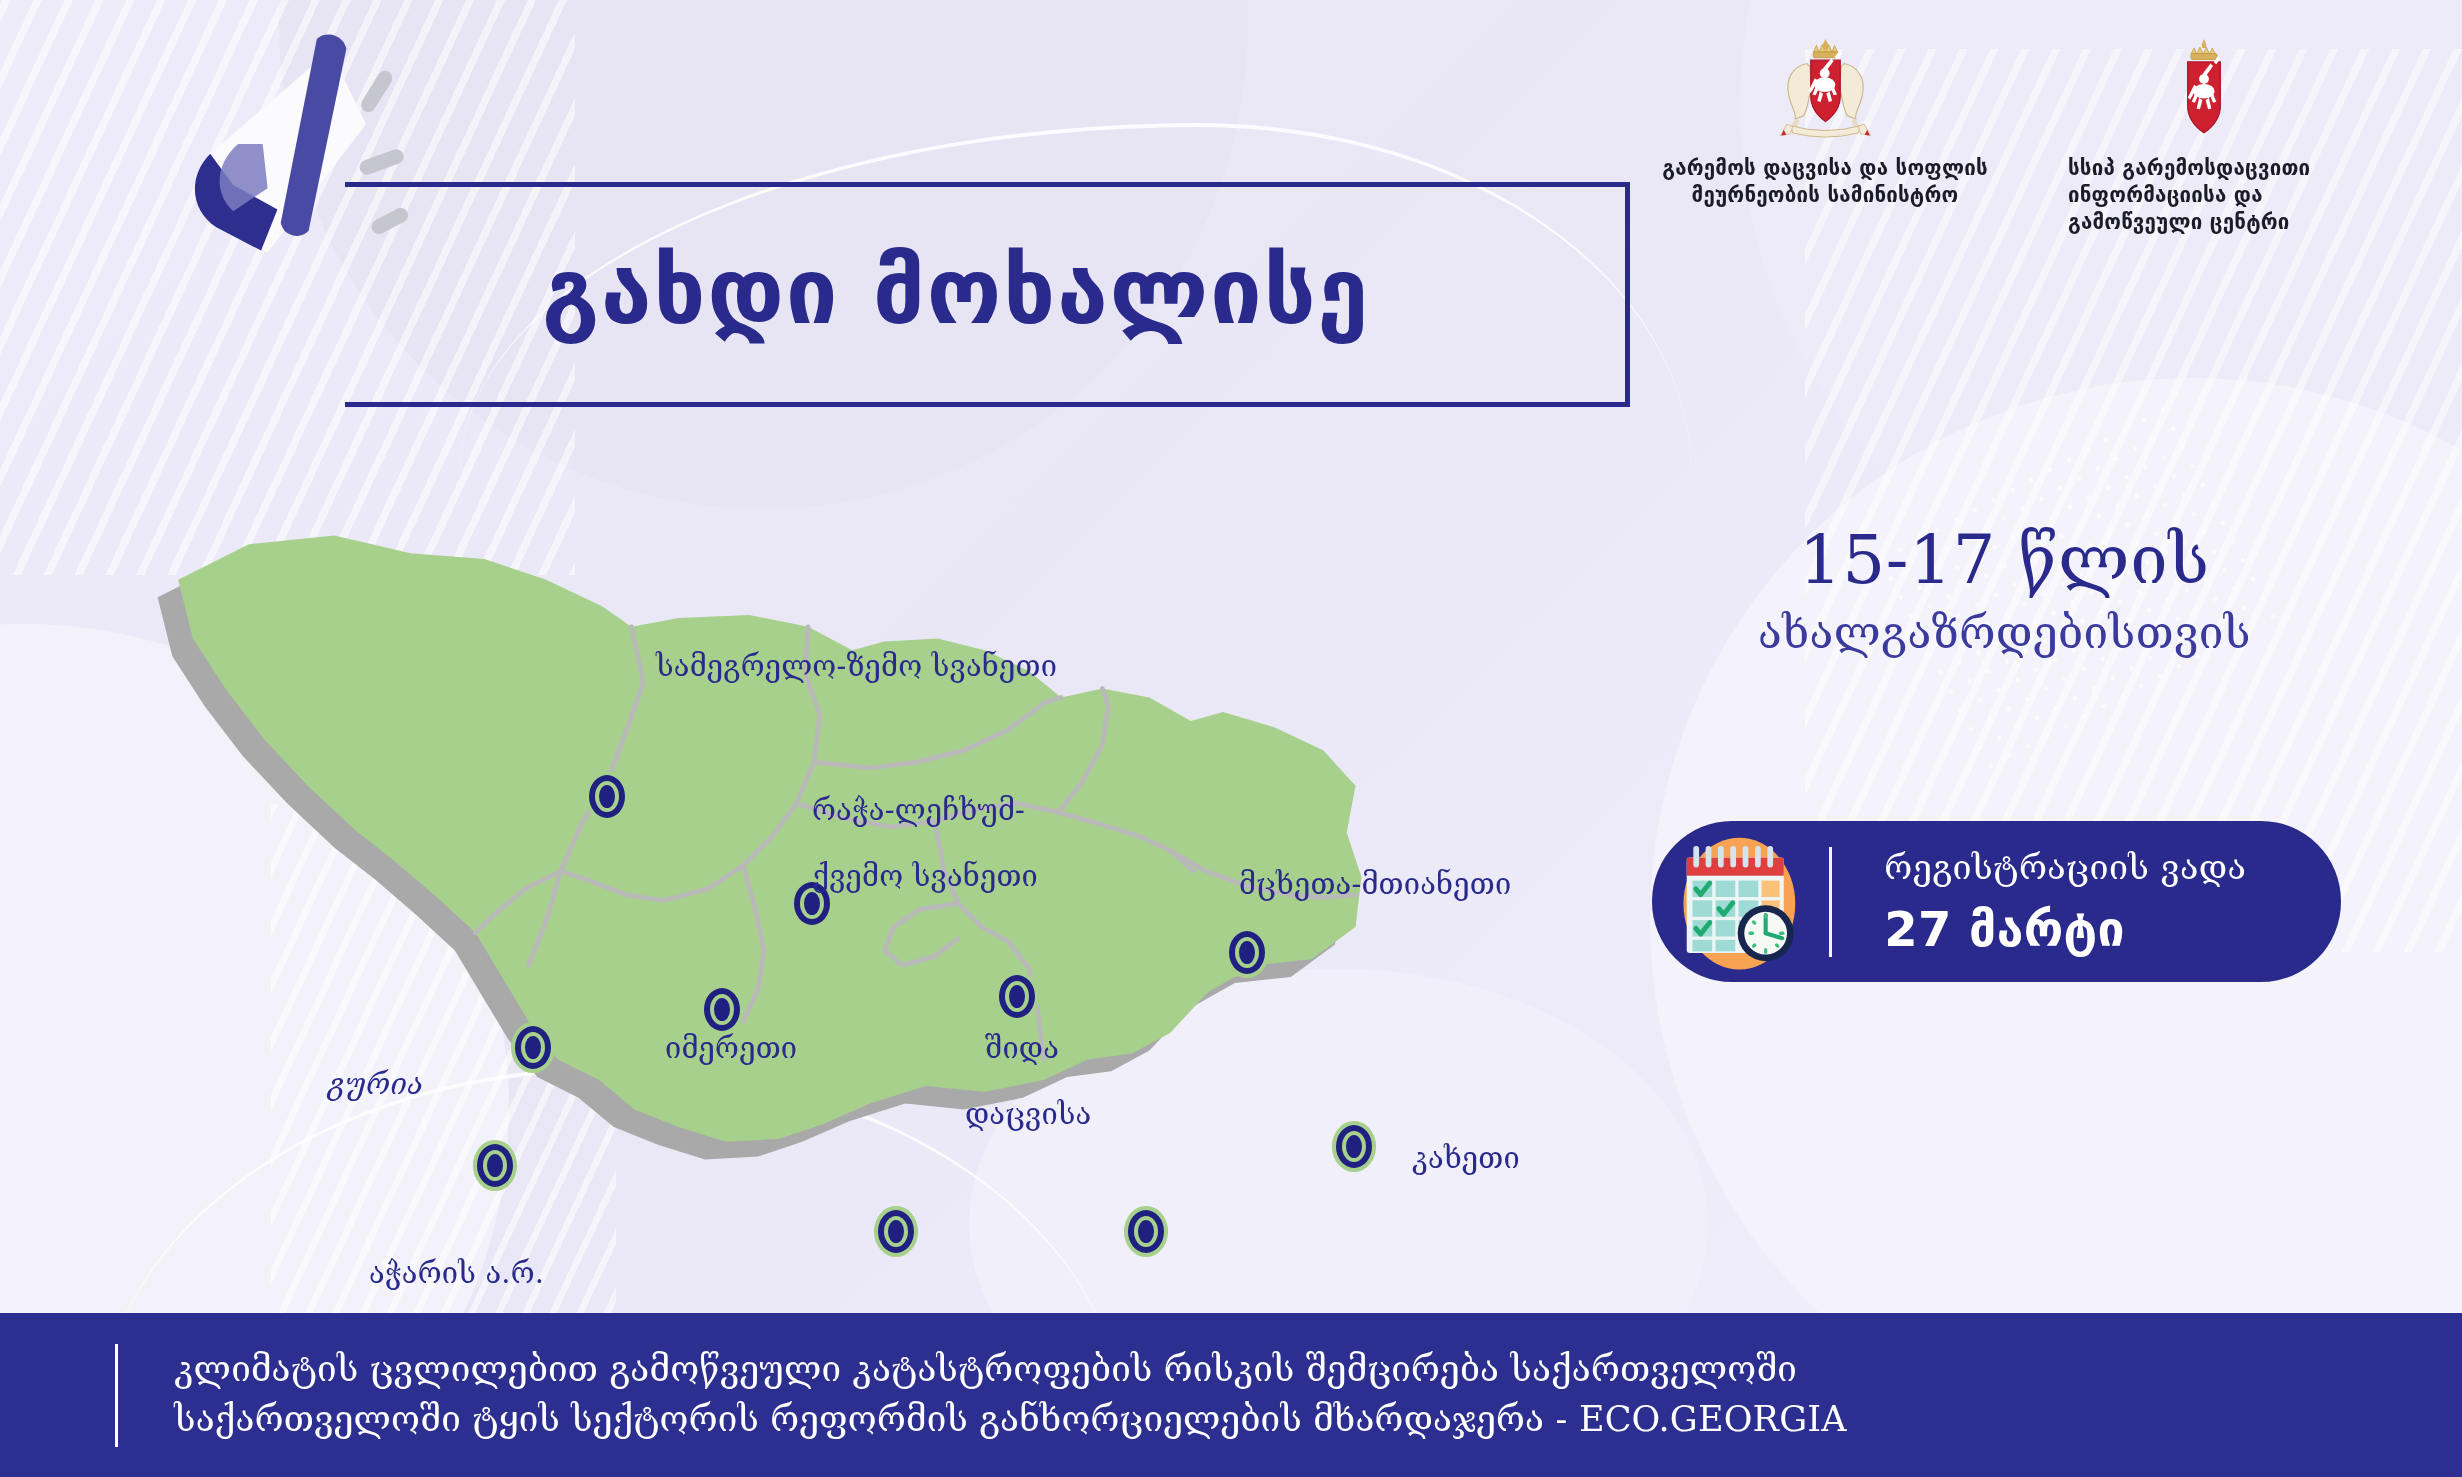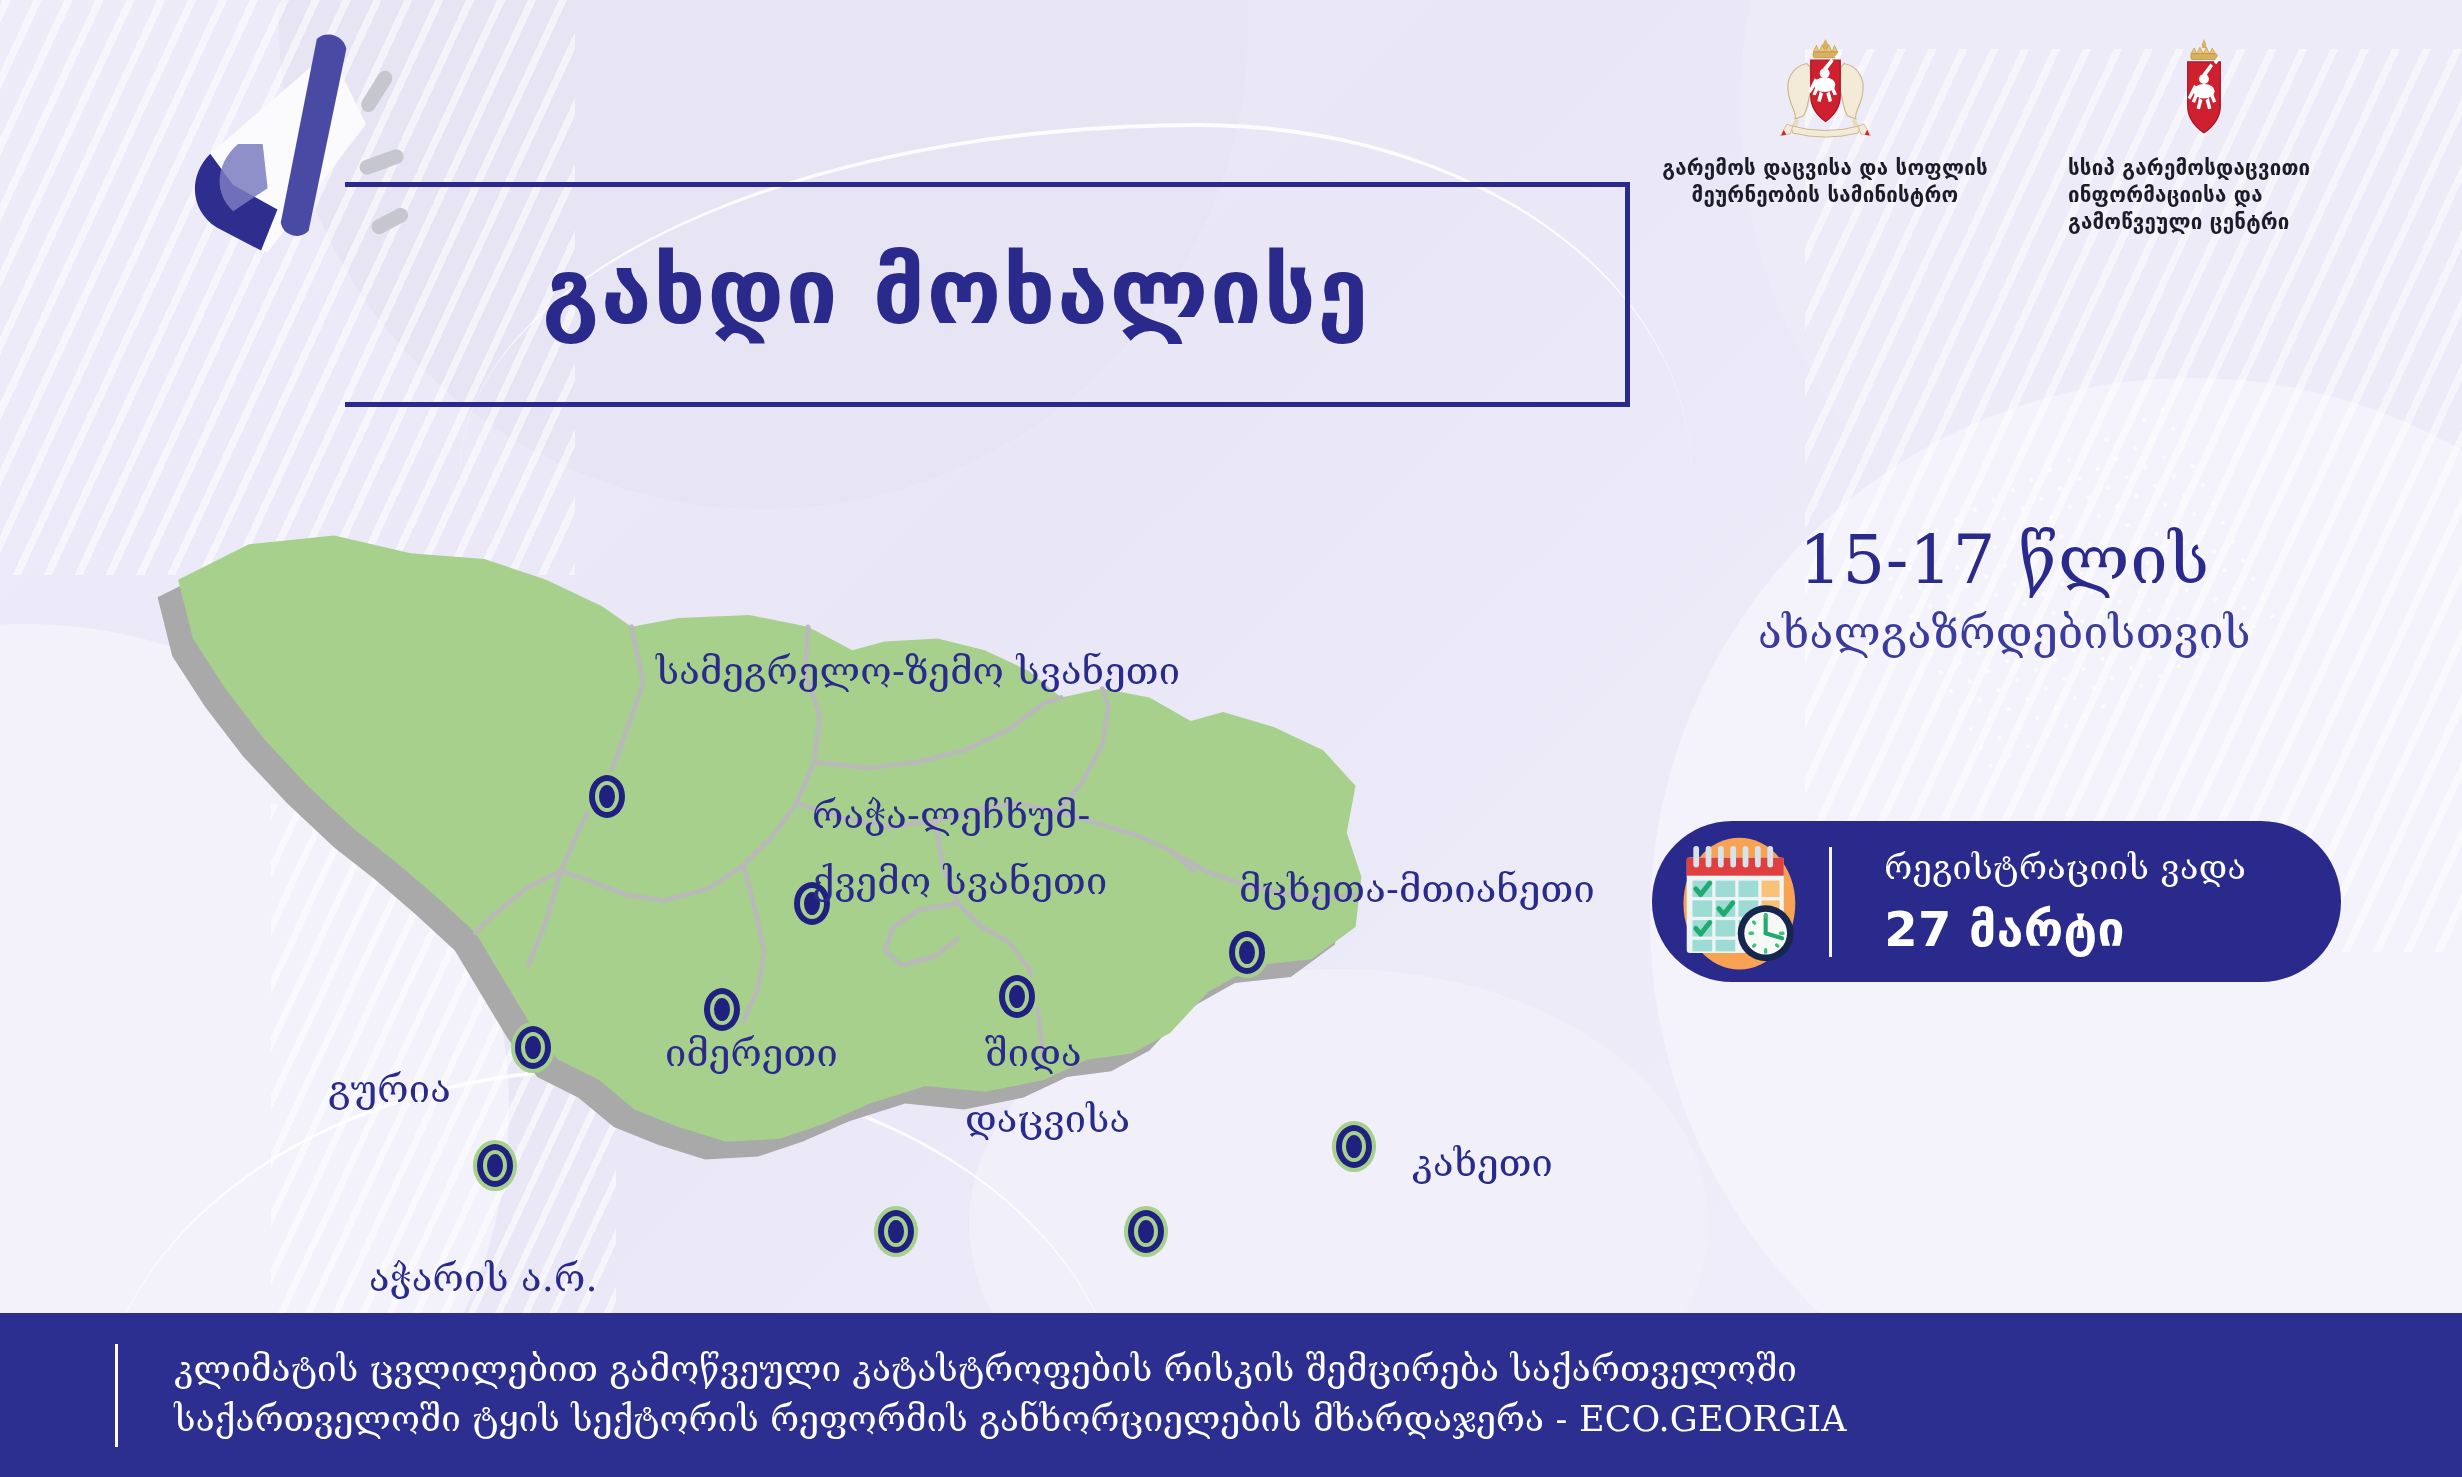--- a/index.html
+++ b/index.html
@@ -108,21 +108,21 @@
   }
   .cal-wrap{width:177px;display:flex;justify-content:center;align-items:center;}
   .pill-divider{width:3.3px;height:110px;background:#ffffff;opacity:.95;}
   .pill-text{padding-left:52px;color:#ffffff;}
   .pill-top{font-size:34px;font-weight:400;letter-spacing:0.4px;font-family:"DejaVu Serif",serif;line-height:1.15;}
   .pill-bottom{font-size:48px;font-weight:800;letter-spacing:0.4px;margin-top:16px;font-family:"DejaVu Sans",sans-serif;line-height:1.1;}
 
   
   .map-area{position:absolute;left:49px;top:509px;width:1683px;height:780px;z-index:5;}
   .map-label{
-    position:absolute;color:#2a2a8c;font-size:38px;font-weight:400;
+    position:absolute;color:#2a2a8c;font-size:29px;font-weight:400;
     white-space:nowrap;font-family:"DejaVu Serif",serif;letter-spacing:0.2px;
     line-height:1.18;
     text-align:center;
   }
 
   
   .banner{
     position:absolute;left:0;bottom:0;width:2462px;height:164px;
     background:#2c2f8f;z-index:8;
     display:flex;align-items:center;
@@ -377,21 +377,21 @@
         </div>
         <div class="map-label" style="left: 616px; top: 522px;">იმერეთი</div>
         <div style="position: absolute; left: 950px; top: 466px; width: 36px; height: 43px; border-radius: 50%; border: 6.6px solid rgb(31, 32, 128); box-shadow: rgb(168, 208, 141) 0px 0px 0px 4.1px; box-sizing: border-box; background: rgb(31, 32, 128);">
           <div style="position: absolute; inset: 0px; border-radius: 50%; border: 4.1px solid rgb(168, 208, 141); box-sizing: border-box;"></div>
         </div>
         <div class="map-label" style="left: 936px; top: 522px;">შიდა</div>
         <div class="map-label" style="left: 916px; top: 588px;">დაცვისა</div>
         <div style="position: absolute; left: 466px; top: 517px; width: 36px; height: 43px; border-radius: 50%; border: 6.6px solid rgb(31, 32, 128); box-shadow: rgb(168, 208, 141) 0px 0px 0px 4.1px; box-sizing: border-box; background: rgb(31, 32, 128);">
           <div style="position: absolute; inset: 0px; border-radius: 50%; border: 4.1px solid rgb(168, 208, 141); box-sizing: border-box;"></div>
         </div>
-        <div class="map-label" style="left: 279px; top: 558px;">გურია</div>
+        <div class="map-label" style="left: 279px; top: 558px; font-style: italic;">გურია</div>
         <div style="position: absolute; left: 1287px; top: 616px; width: 36px; height: 43px; border-radius: 50%; border: 6.6px solid rgb(31, 32, 128); box-shadow: rgb(168, 208, 141) 0px 0px 0px 4.1px; box-sizing: border-box; background: rgb(31, 32, 128);">
           <div style="position: absolute; inset: 0px; border-radius: 50%; border: 4.1px solid rgb(168, 208, 141); box-sizing: border-box;"></div>
         </div>
         <div class="map-label" style="left: 1363px; top: 632px;">კახეთი</div>
         <div style="position: absolute; left: 428px; top: 635px; width: 36px; height: 43px; border-radius: 50%; border: 6.6px solid rgb(31, 32, 128); box-shadow: rgb(168, 208, 141) 0px 0px 0px 4.1px; box-sizing: border-box; background: rgb(31, 32, 128);">
           <div style="position: absolute; inset: 0px; border-radius: 50%; border: 4.1px solid rgb(168, 208, 141); box-sizing: border-box;"></div>
         </div>
         <div class="map-label" style="left: 320px; top: 747px;">აჭარის ა.რ.</div>
         <div style="position: absolute; left: 829px; top: 701px; width: 36px; height: 43px; border-radius: 50%; border: 6.6px solid rgb(31, 32, 128); box-shadow: rgb(168, 208, 141) 0px 0px 0px 4.1px; box-sizing: border-box; background: rgb(31, 32, 128);">
           <div style="position: absolute; inset: 0px; border-radius: 50%; border: 4.1px solid rgb(168, 208, 141); box-sizing: border-box;"></div>

